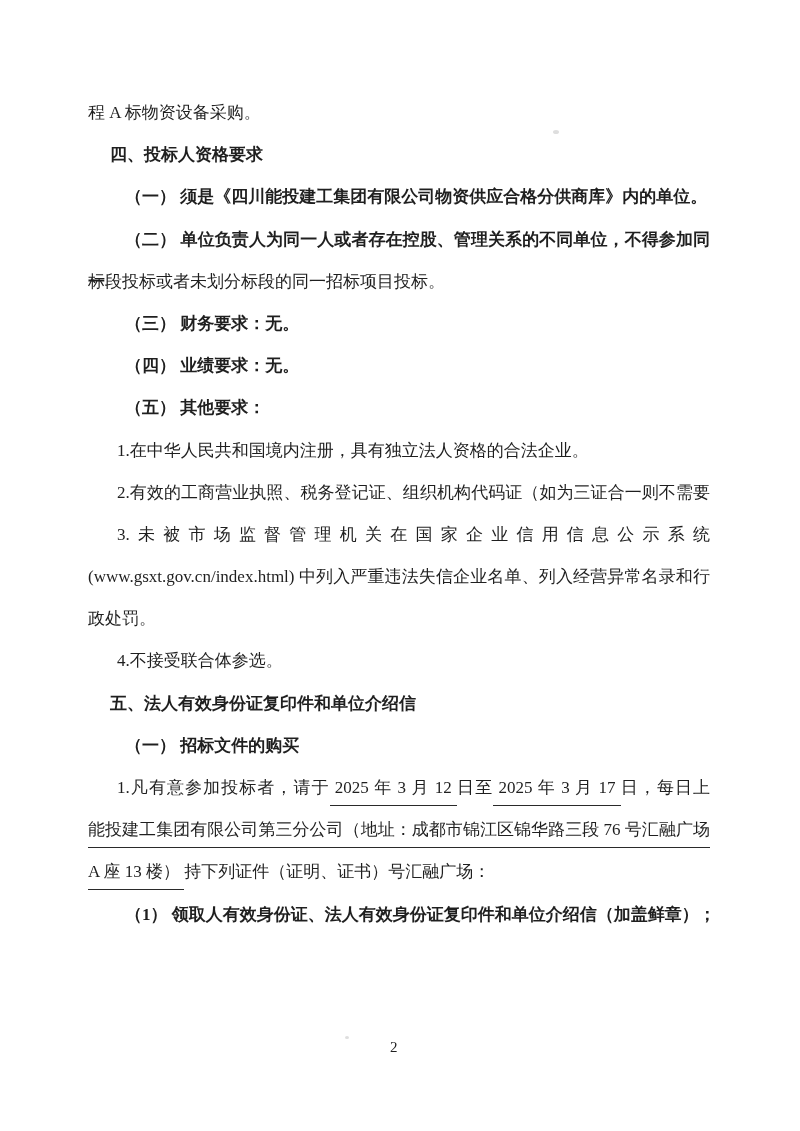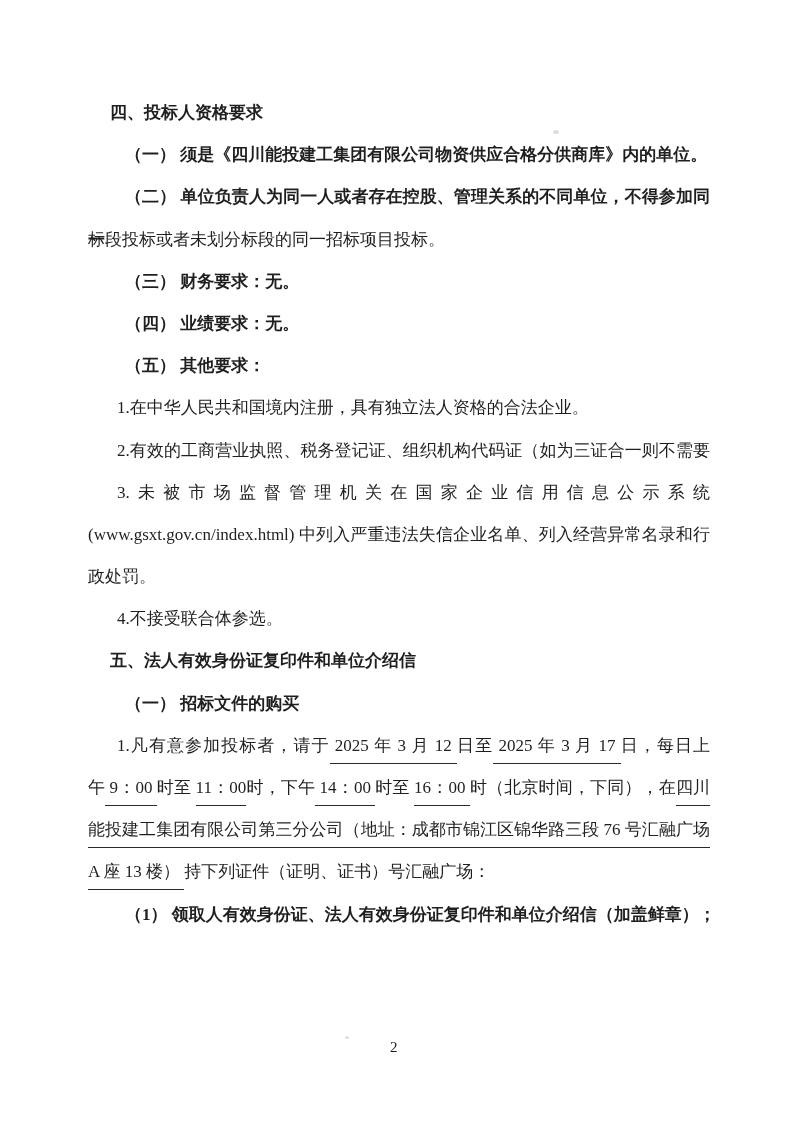--- a/index.html
+++ b/index.html
@@ -55,20 +55,21 @@
   .speck-1 { left: 553px; top: 130px; width: 6px; height: 4px; }
   .speck-2 { left: 345px; top: 1036px; width: 4px; height: 3px; }
 </style>
 </head>
 <body>
 
 <div class="page">
 
   <div class="text-block">
 
+    <div class="line">程 A 标物资设备采购。</div>
 
     <div class="line ind-sm bold">四、投标人资格要求</div>
 
     <div class="line ind-lg">（一） 须是《四川能投建工集团有限公司物资供应合格分供商库》内的单位。</div>
 
     <div class="line ind-lg jl">（二） 单位负责人为同一人或者存在控股、管理关系的不同单位，不得参加同一</div>
     <div class="line">标段投标或者未划分标段的同一招标项目投标。</div>
 
     <div class="line ind-lg">（三） 财务要求：无。</div>
 
@@ -87,23 +88,20 @@
     <div class="line ind-md">4.不接受联合体参选。</div>
 
     <div class="line ind-sm bold">五、法人有效身份证复印件和单位介绍信</div>
 
     <div class="line ind-lg">（一） 招标文件的购买</div>
 
     <div class="line ind-md jl">
       <span>1.凡有意参加投标者，请于</span><span class="u"> 2025 年 3 月 12 </span><span>日至</span><span class="u"> 2025 年 3 月 17 </span><span>日，每日上</span>
     </div>
 
-    <div class="line jl">
-      <span>午</span><span class="u"> 9：00 </span><span>时至 </span><span class="u">11：00</span><span>时，下午</span><span class="u"> 14：00 </span><span>时至 </span><span class="u">16：00 </span><span>时（北京时间，下同），在</span><span class="u">四川</span>
-    </div>
 
     <div class="line jl">
       <span class="u">能投建工集团有限公司第三分公司（地址：成都市锦江区锦华路三段 76 号汇融广场</span>
     </div>
 
     <div class="line">
       <span class="u">A 座 13 楼） </span><span>持下列证件（证明、证书）号汇融广场：</span>
     </div>
 
     <div class="line ind-lg">（1） 领取人有效身份证、法人有效身份证复印件和单位介绍信（加盖鲜章）；</div>

